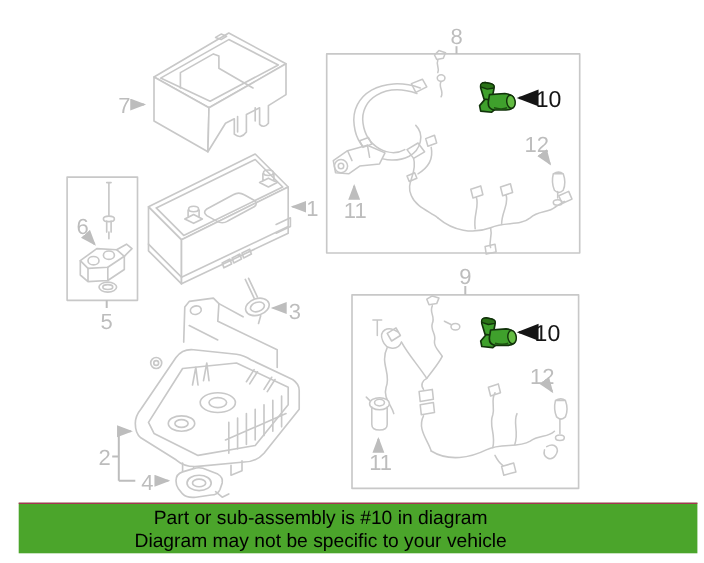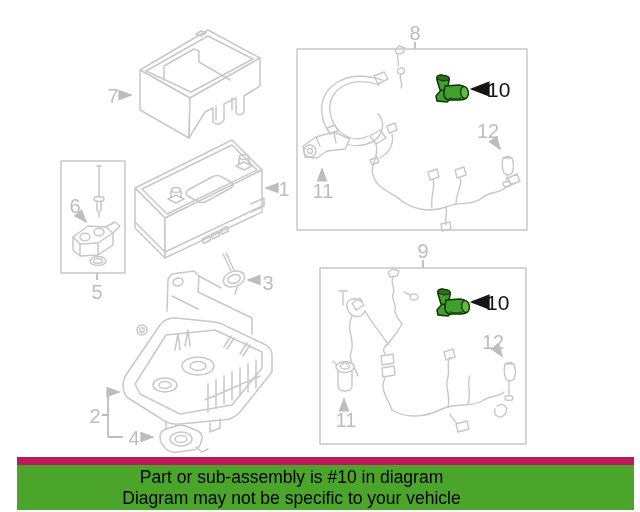--- a/index.html
+++ b/index.html
@@ -2,21 +2,21 @@
 <html><head>
 <meta charset="utf-8">
 <style>
   html,body{margin:0;padding:0;background:#ffffff;}
   .stage{position:relative;width:640px;height:512px;background:#ffffff;overflow:hidden;
          font-family:"Liberation Sans",sans-serif;}
   svg{position:absolute;left:0;top:0;}
   text.callout{font-family:"Liberation Sans",sans-serif;font-size:20px;fill:#bdbdbd;}
   text.callout-black{font-family:"Liberation Sans",sans-serif;font-size:21px;fill:#151515;}
   .banner{position:absolute;left:17px;top:457px;width:617px;height:45px;
-          background:#4BA52B;border-top:8px solid #be185d;
+          background:#4BA52B;border-top:1px solid #be185d;
           display:flex;flex-direction:column;justify-content:center;}
   .banner-text{position:relative;left:-34px;text-align:center;color:#000000;
                font-size:17.5px;line-height:21px;}
 </style>
 </head>
 <body>
 
 <div class="stage">
 
 <svg width="640" height="512" viewBox="0 0 640 512">

